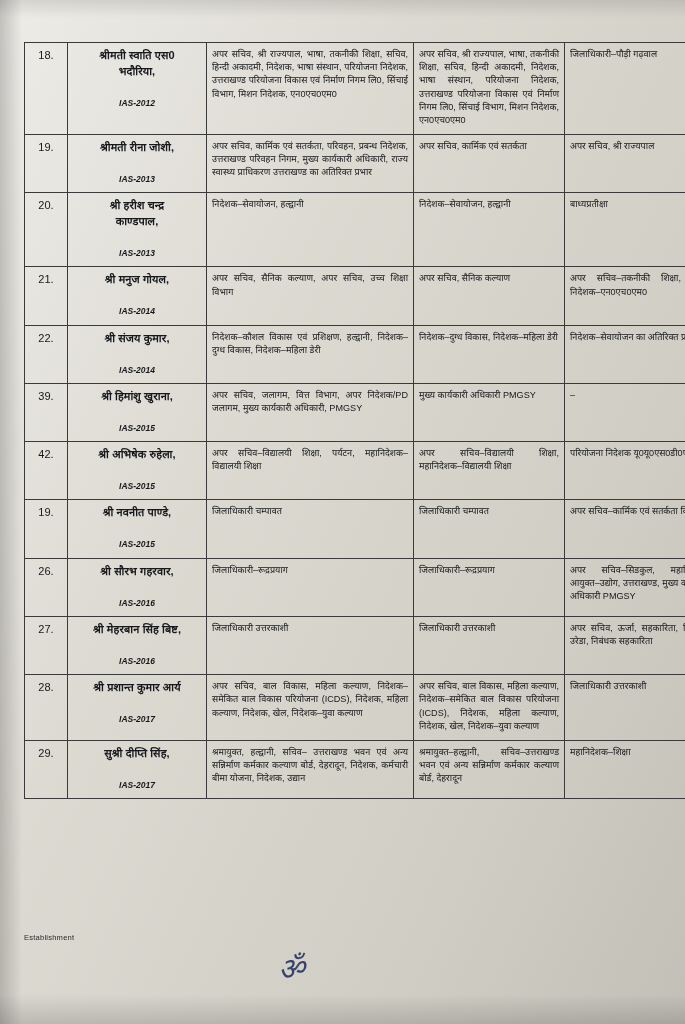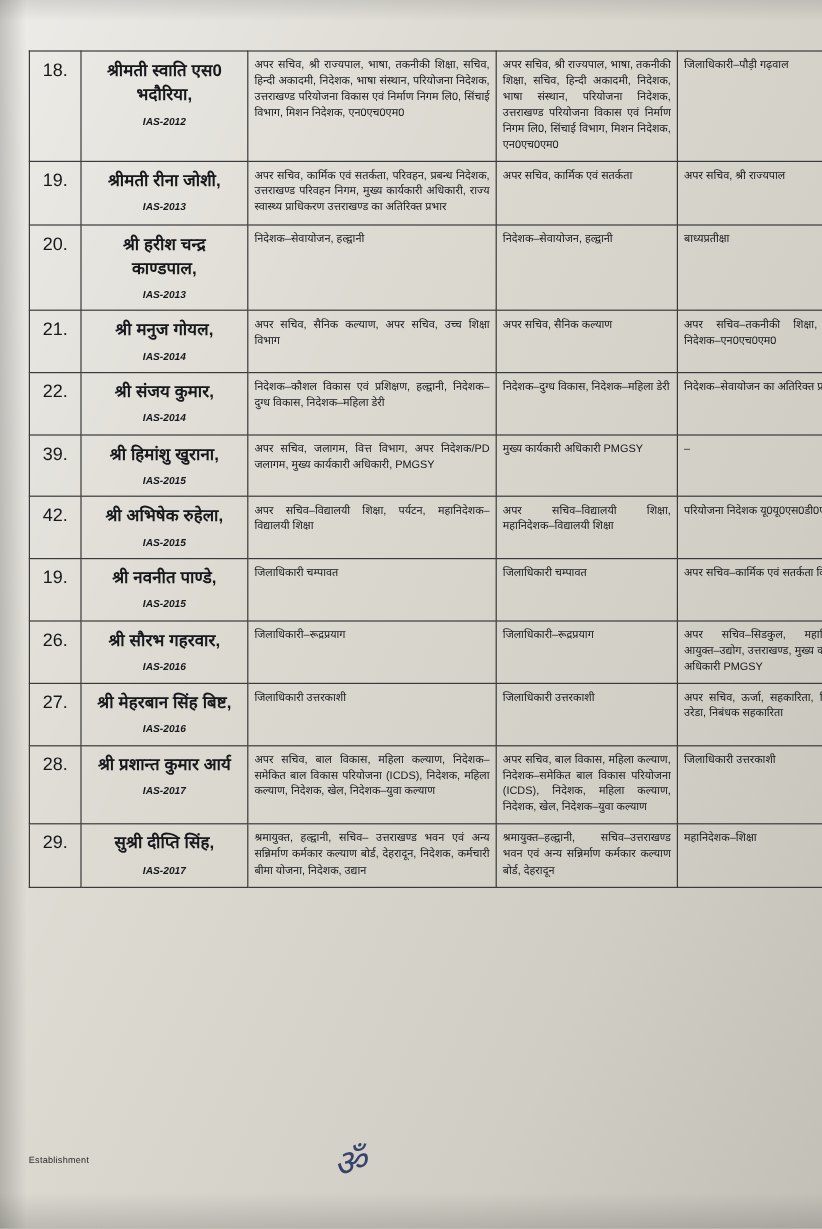--- a/index.html
+++ b/index.html
@@ -51,37 +51,37 @@
   }
   .c-sn { width: 32px; text-align: center; padding-top: 6px; }
   .c-name { width: 128px; text-align: center; }
   .c-prev { width: 196px; text-align: justify; text-justify: inter-word; }
   .c-cur { width: 140px; text-align: justify; text-justify: inter-word; }
   .c-new { width: 141px; text-align: justify; text-justify: inter-word; }
 
   .nm {
     display: block;
     font-weight: 700;
-    font-size: 14px;
+    font-size: 11px;
     letter-spacing: 0.1px;
   }
   .batch {
     display: block;
     font-weight: 700;
     font-size: 8.5px;
     font-style: italic;
-    margin-top: 6px;
+    margin-top: 17px;
   }
   .sn {
-    font-size: 15px;
+    font-size: 11px;
   }
   .footer-label {
     position: absolute;
     left: 24px;
-    top: 962px;
+    top: 933px;
     font-size: 7.6px;
     color: #2a2a2a;
     letter-spacing: 0.2px;
   }
   .signature {
     position: absolute;
     left: 278px;
     top: 944px;
     width: 70px;
     height: 46px;

